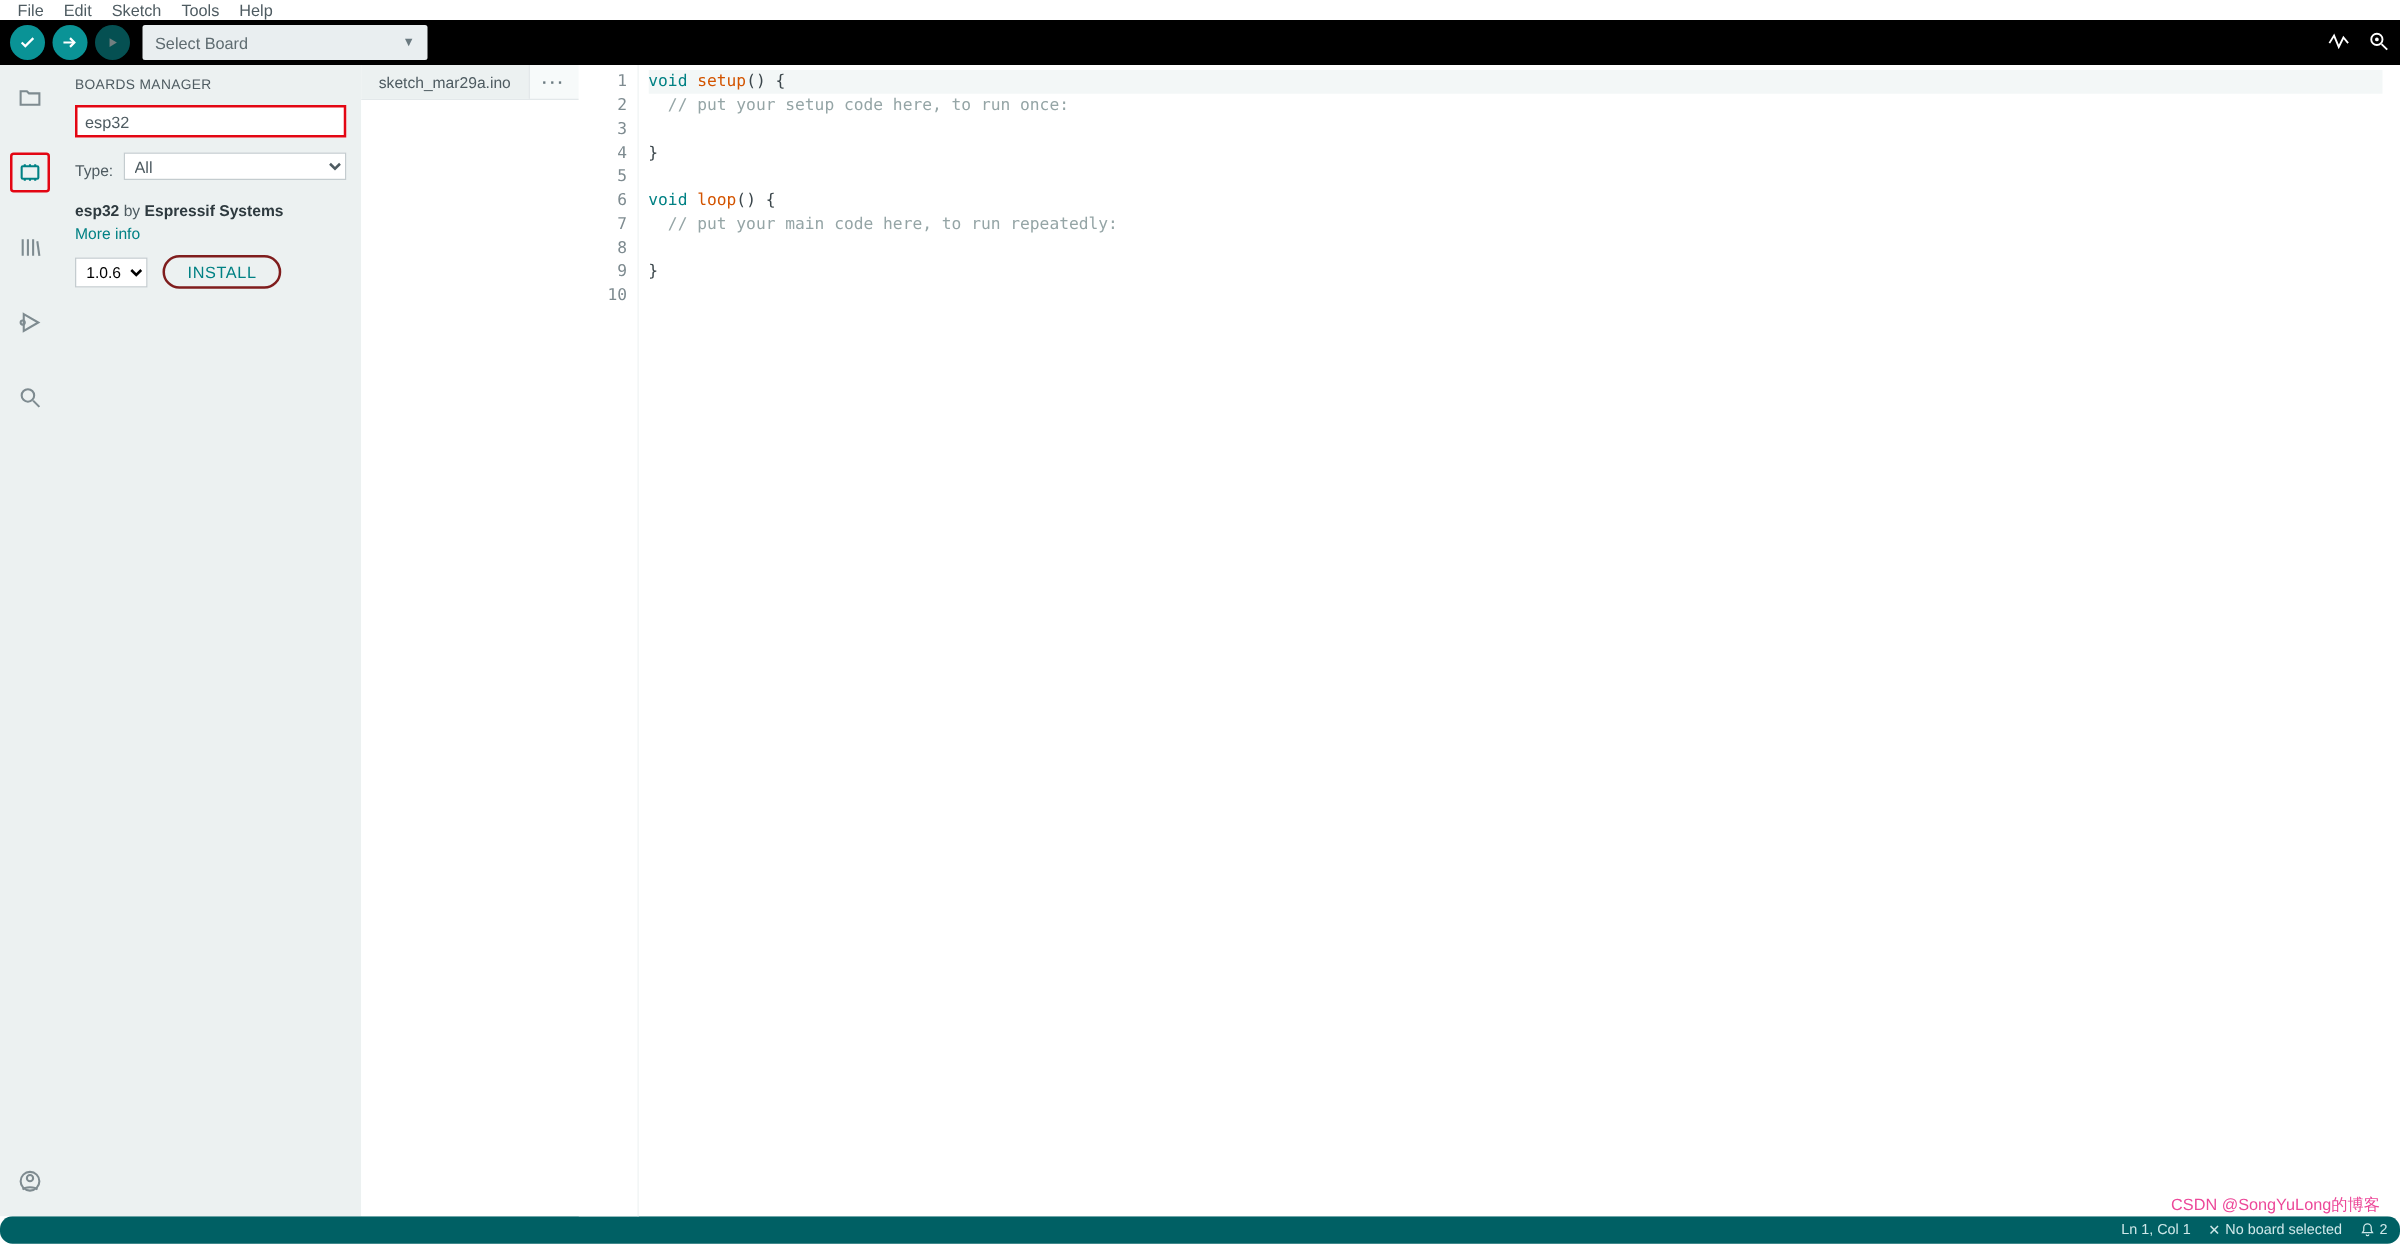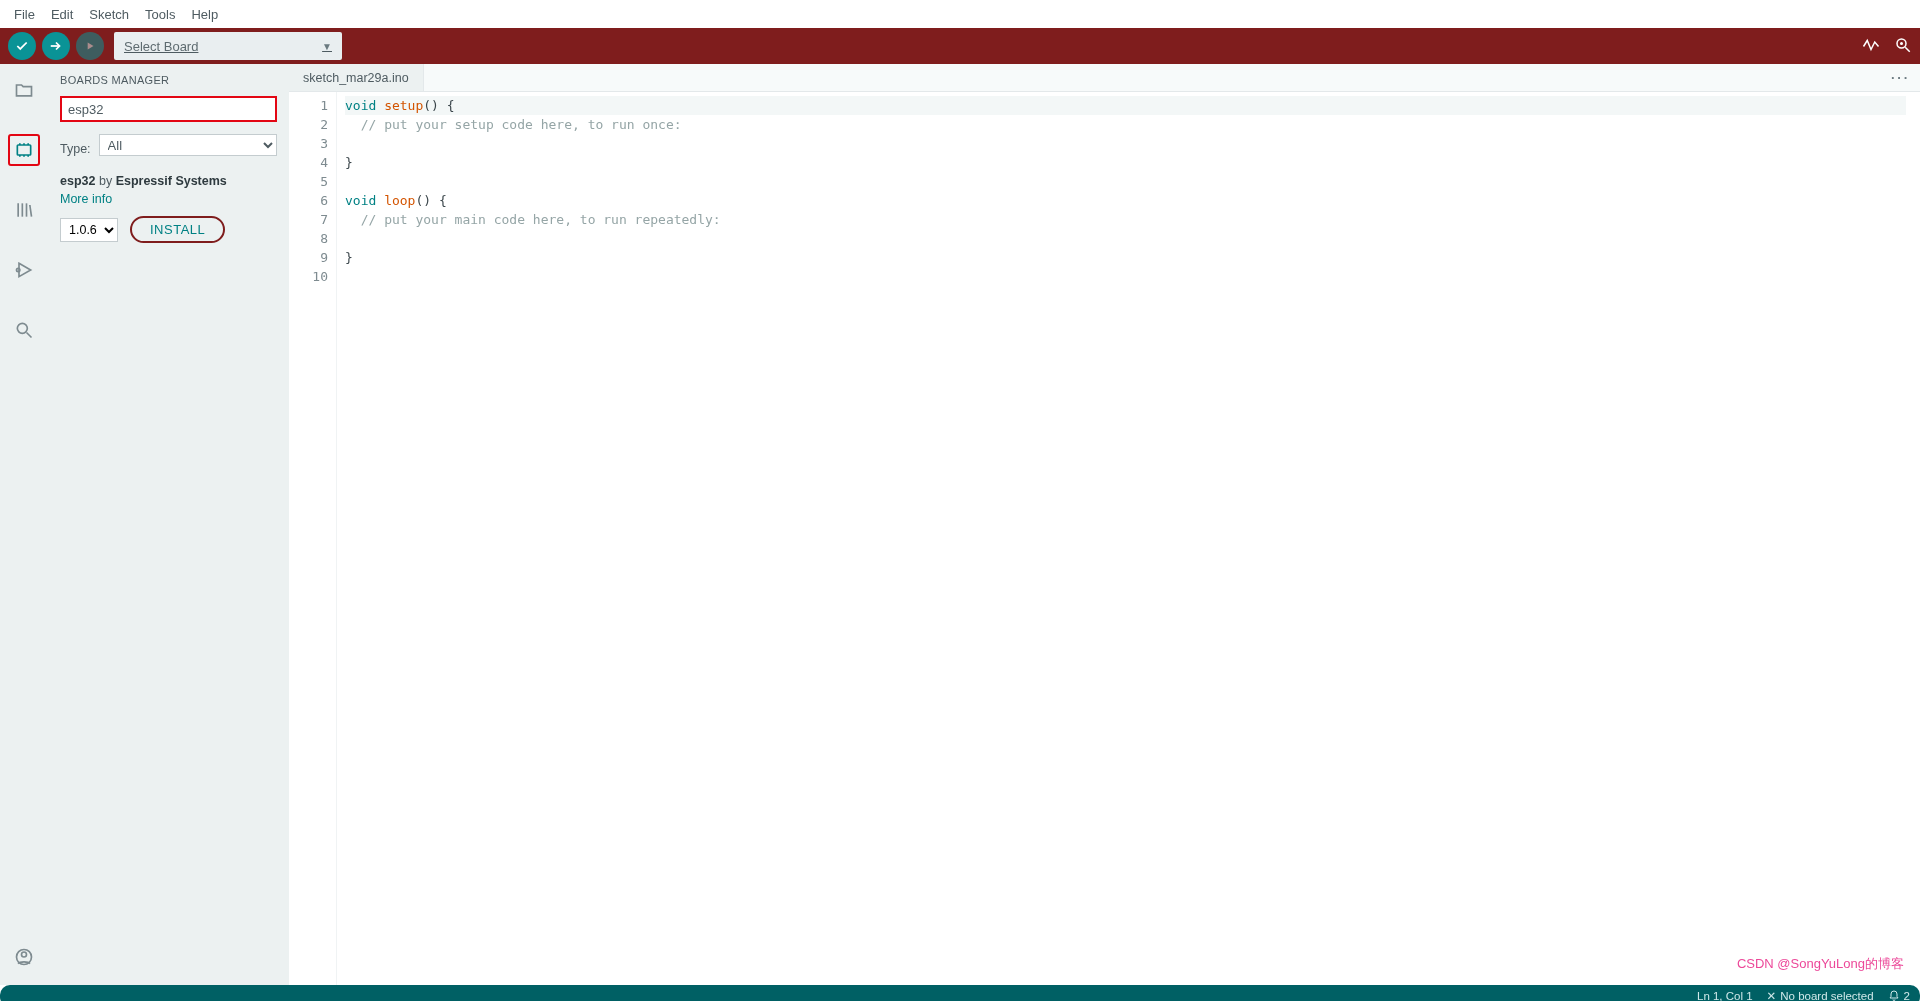--- a/index.html
+++ b/index.html
@@ -1,23 +1,23 @@
 <!DOCTYPE html>
 <html><head>
 <meta charset="utf-8">
 <style>
 * { box-sizing: border-box; margin: 0; padding: 0; }
 body { font-family: -apple-system, BlinkMacSystemFont, "Segoe UI", Arial, sans-serif; font-size: 13px; color: #4e5b61; width:1920px; height:1001px; overflow:hidden; background:#fff; }
 
 
-.menubar { height:28px; display:flex; align-items:center; padding:0 6px; background:#fff; }
+.menubar { height:16px; display:flex; align-items:center; padding:0 6px; background:#fff; }
 .menubar .item { padding:2px 8px; cursor:default; }
 
 
-.toolbar { height:36px; background:#7f1d1d; display:flex; align-items:center; padding:0 8px;text-decoration:underline; }
+.toolbar { height:36px; background:#000000; display:flex; align-items:center; padding:0 8px; }
 .round-btn { width:28px; height:28px; border-radius:50%; background:#0a9396; margin-right:6px; display:flex; align-items:center; justify-content:center; cursor:pointer; }
 .round-btn svg { width:14px; height:14px; }
 .round-btn.disabled { opacity:.55; }
 .board-select { display:flex; align-items:center; justify-content:space-between; background:#e9eef0; color:#5e6b70; height:28px; width:228px; margin-left:4px; padding:0 10px; border-radius:2px; border:none; cursor:pointer; }
 .board-select .dd { font-size:10px; color:#6b7a80; }
 .toolbar-right { margin-left:auto; display:flex; gap:14px; align-items:center; }
 .toolbar-right svg { width:18px; height:18px; }
 
 
 .main { display:flex; height:calc(1001px - 22px - 36px - 22px); }
@@ -37,21 +37,21 @@
 .type-row select { flex:1; height:22px; border:1px solid #c4cccf; background:#fff; font-size:13px; color:#4e5b61; padding:0 4px; }
 .pkg { margin-top:18px; }
 .pkg .name b { color:#2e3a3f; }
 .pkg .desc { margin-top:4px; line-height:1.35; }
 .pkg .more { color:#008184; margin-top:4px; cursor:pointer; }
 .pkg .actions { margin-top:10px; display:flex; align-items:center; gap:12px; }
 .pkg select.ver { height:24px; border:1px solid #c4cccf; background:#fff; font-size:12.5px; padding:0 4px; }
 .install-btn { border:2px solid #7f1d1d; border-radius:14px; padding:4px 18px; background:transparent; color:#008184; font-weight:400; letter-spacing:.5px; font-size:13px; cursor:pointer; }
 
 
-.editor-wrap { flex:1; display:flex; flex-direction:column; background:#fff; }
+.editor-wrap { flex:1; display:flex; flex-direction:row; background:#fff; }
 .tabbar { height:28px; display:flex; align-items:center; border-bottom:1px solid #e3e8ea; background:#f7fafa; }
 .tab { height:100%; padding:0 14px; display:flex; align-items:center; background:#ecf1f1; border-right:1px solid #e3e8ea; font-size:12.5px; cursor:pointer; }
 .tabbar .tab-more { margin-left:auto; padding:0 10px; color:#6b7a80; cursor:pointer; letter-spacing:2px; font-weight:bold;}
 .editor { flex:1; display:flex; font-family: "Consolas","Menlo",monospace; font-size:13px; line-height:19px; }
 .gutter { width:48px; background:#fff; text-align:right; padding:4px 8px 0 0; color:#7e8b90; user-select:none; border-right:1px solid #f0f3f4; }
 .gutter div { height:19px; }
 .code { flex:1; padding:4px 14px 0 8px; white-space:pre; color:#3b464b; }
 .code .line { height:19px; }
 .code .line.cur { background:#f3f7f7; }
 .tok-kw { color:#008184; }

